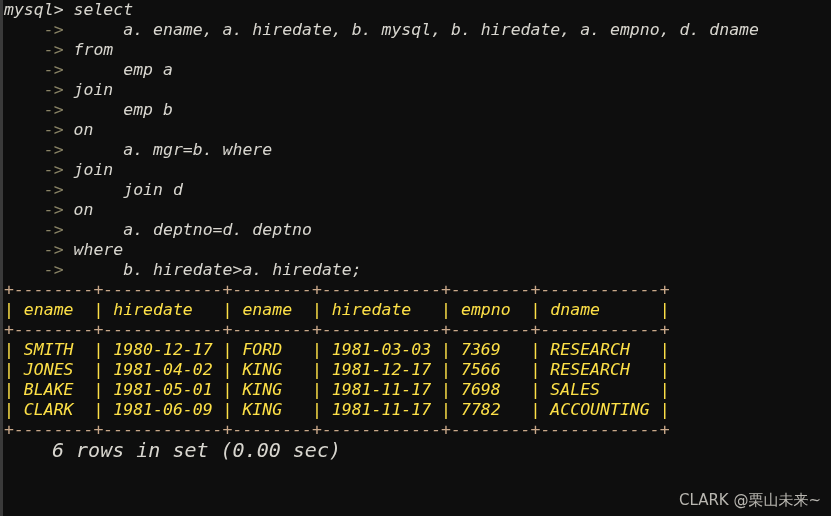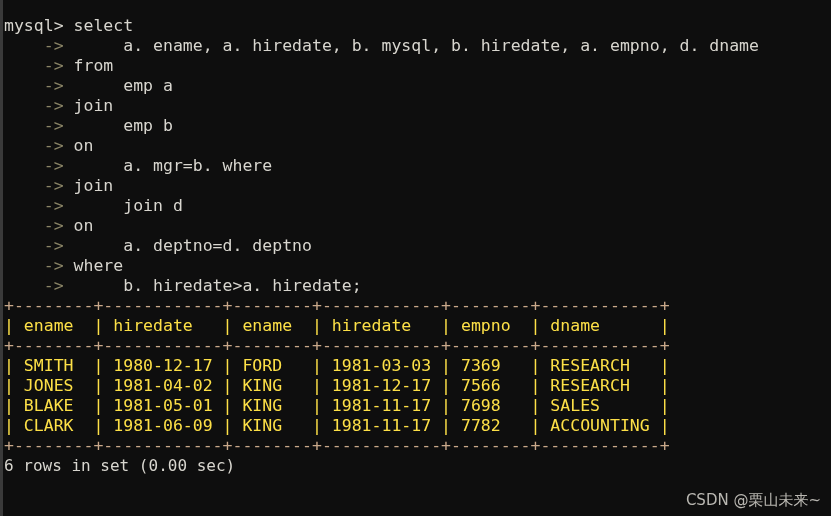--- a/index.html
+++ b/index.html
@@ -32,21 +32,22 @@
     height: 516px;
     background: #3a3a3a;
   }
 
   .screen {
     position: absolute;
     left: 4px;
     top: 0;
     right: 0;
     bottom: 0;
-    padding-top: 16px;
+    padding-top: 0;
+    font-style: italic;
   }
 
   .line {
     height: 20px;
     line-height: 20px;
     font-size: 16.5px;
     white-space: pre;
     color: #d8d6cf;
     letter-spacing: 0px;
   }
@@ -67,24 +68,25 @@
     line-height: 20px;
     height: 20px;
     color: #fde047;
   }
   .tbl.sep {
     color: #c9a88a;
   }
 
   .footer {
     white-space: pre;
-    font-size: 16px;
+    font-size: 20px;
     line-height: 20px;
     height: 20px;
     color: #d8d6cf;
+    margin-left: 48px;
   }
 
   .watermark {
     position: absolute;
     right: 10px;
     bottom: 6px;
     font-family: "DejaVu Sans", "Liberation Sans", sans-serif;
     font-size: 15px;
     color: #b9b7b1;
     white-space: pre;
@@ -123,15 +125,15 @@
     <div class="tbl">| JONES  | 1981-04-02 | KING   | 1981-12-17 | 7566   | RESEARCH   |</div>
     <div class="tbl">| BLAKE  | 1981-05-01 | KING   | 1981-11-17 | 7698   | SALES      |</div>
     <div class="tbl">| CLARK  | 1981-06-09 | KING   | 1981-11-17 | 7782   | ACCOUNTING |</div>
 
     <div class="tbl sep">+--------+------------+--------+------------+--------+------------+</div>
 
     <div class="footer">6 rows in set (0.00 sec)</div>
 
   </div>
 
-  <div class="watermark">CSDN @栗山未来~</div>
+  <div class="watermark">CLARK @栗山未来~</div>
 
 </div>
 
 </body></html>

